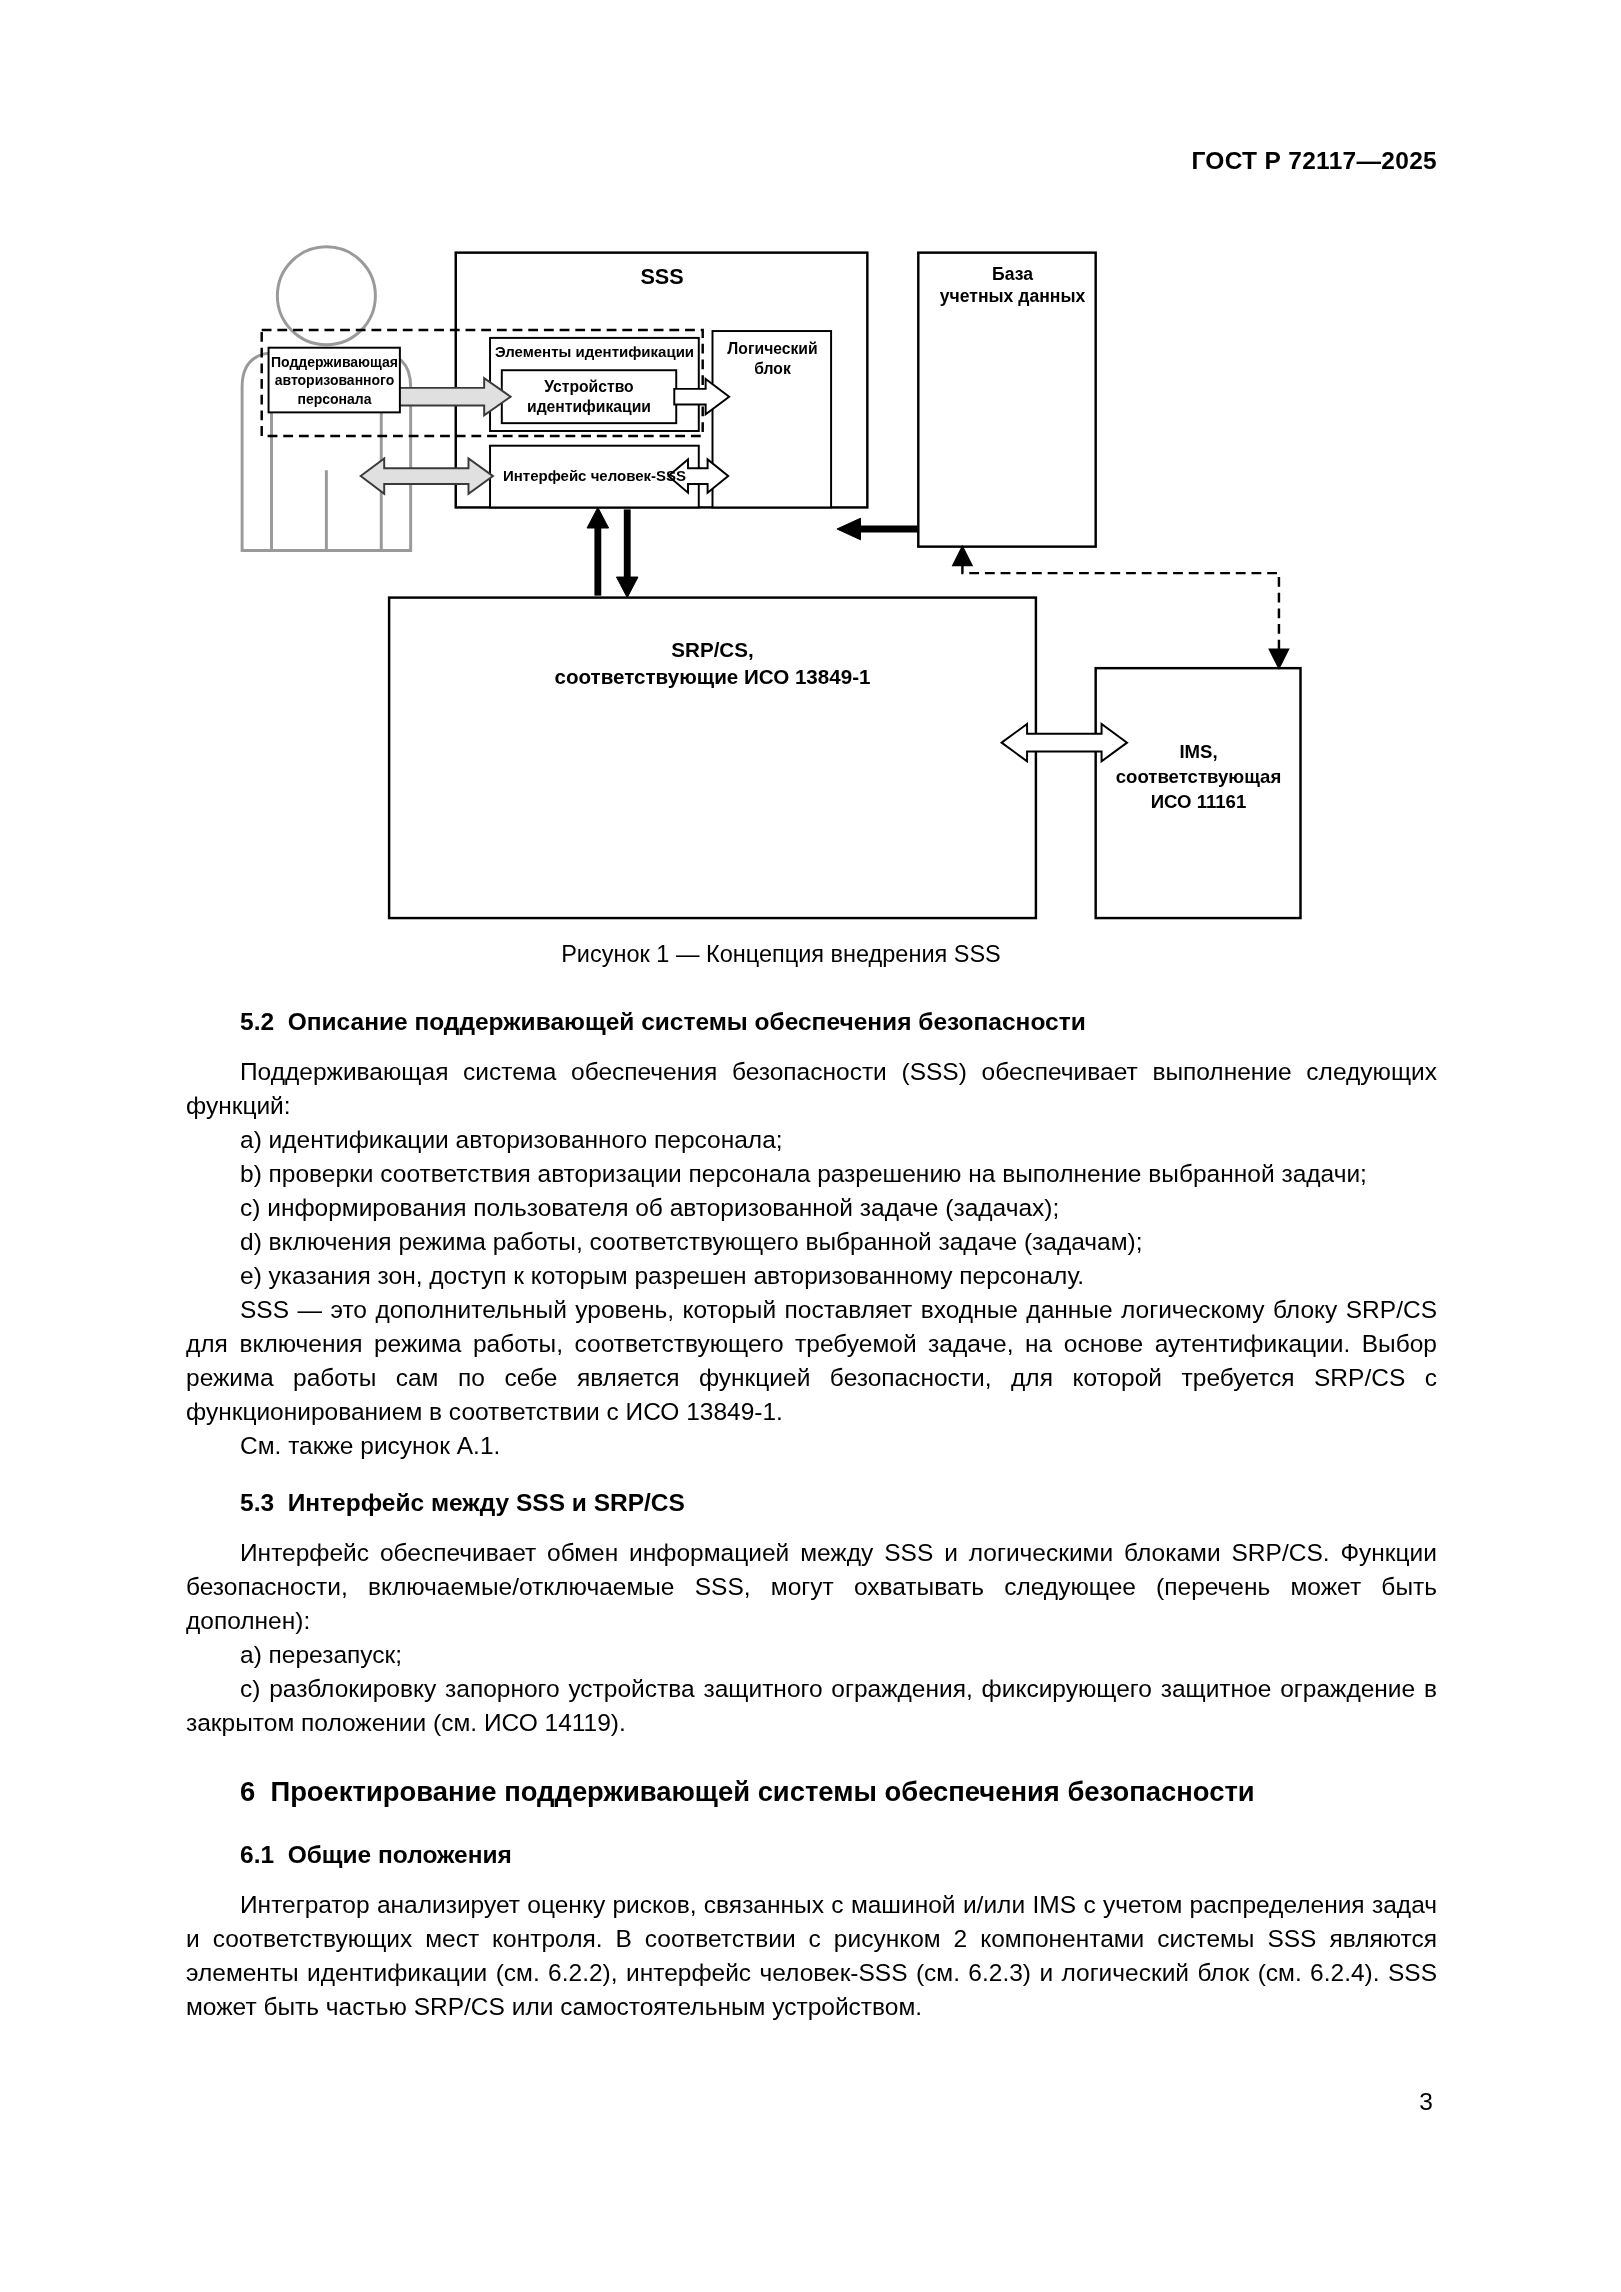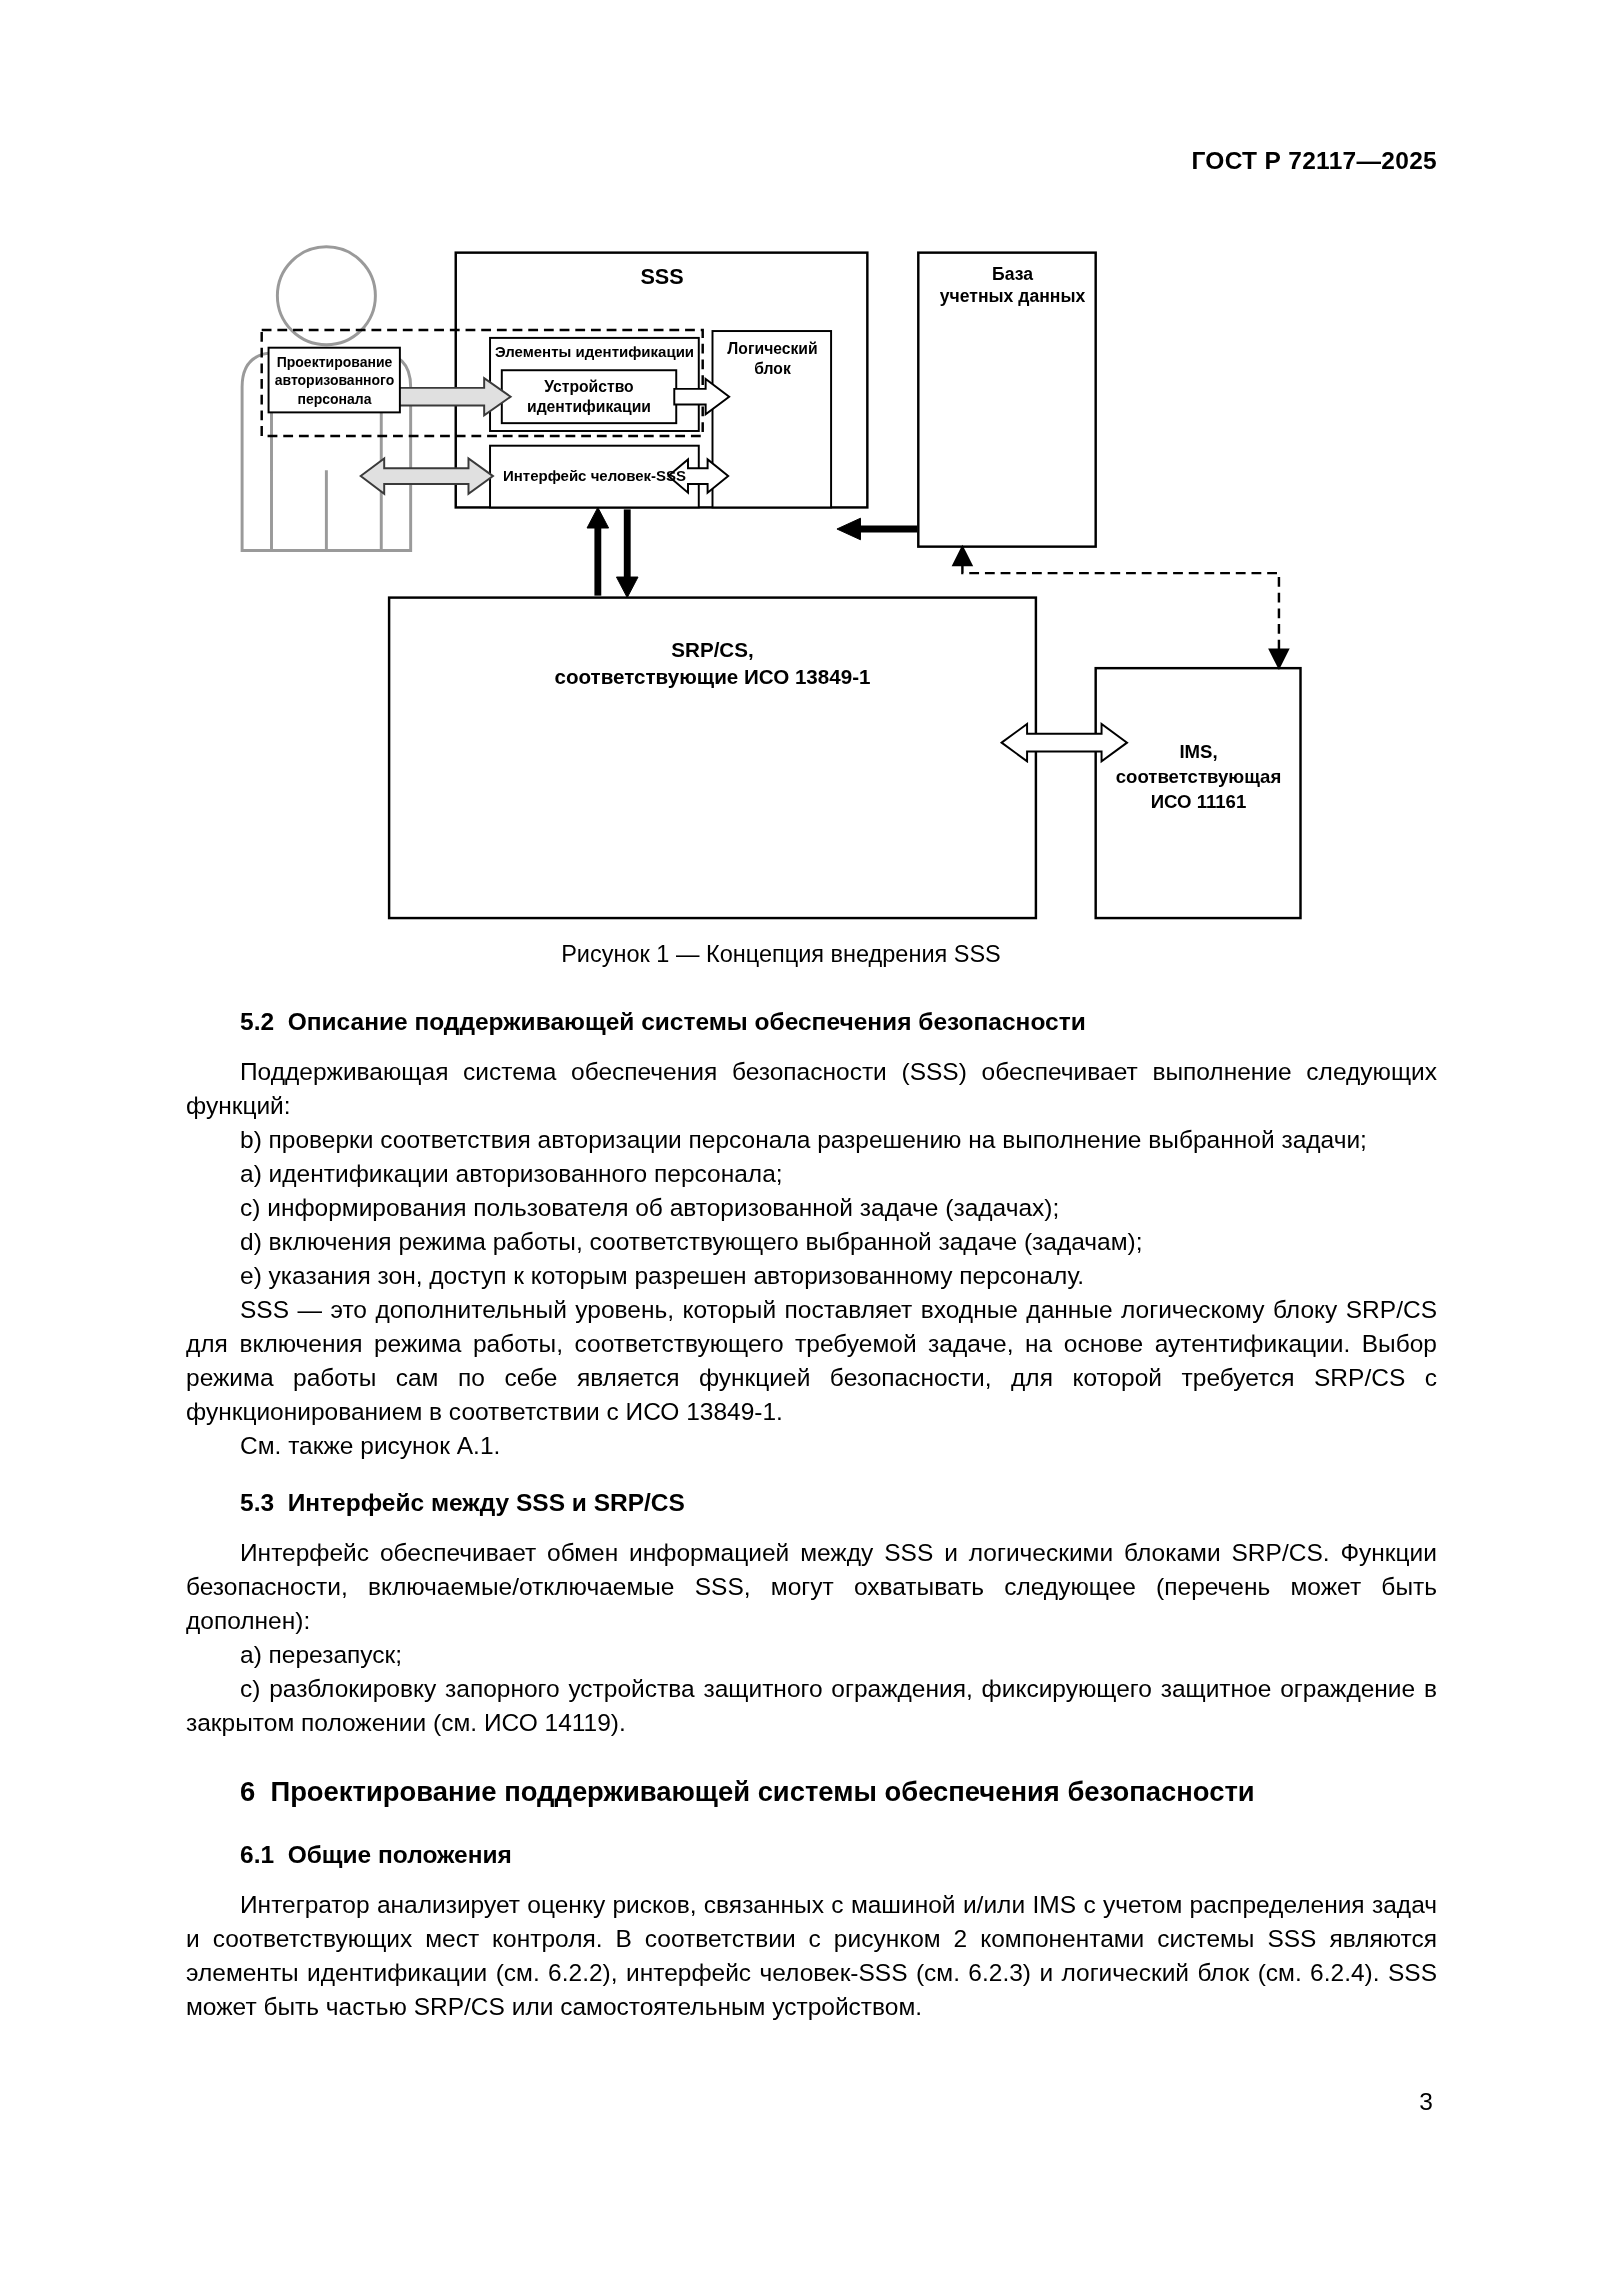--- a/index.html
+++ b/index.html
@@ -110,21 +110,21 @@
 
       <polygon fill="#ffffff" stroke="#000000" stroke-width="2" points="1022,518 1048,499 1048,509 1124,509 1124,499 1150,518 1124,537 1124,527 1048,527 1048,537"></polygon>
     </svg>
 
     <div class="dlabel sss-label">SSS</div>
     <div class="dlabel db-label">
       <div>База</div>
       <div>учетных данных</div>
     </div>
     <div class="dlabel ident-label">
-      <div>Проектирование</div>
+      <div>Поддерживающая</div>
       <div>авторизованного</div>
       <div>персонала</div>
     </div>
     <div class="dlabel elements-label">Элементы идентификации</div>
     <div class="dlabel device-label">
       <div>Устройство</div>
       <div>идентификации</div>
     </div>
     <div class="dlabel logic-label">
       <div>Логический</div>
@@ -140,22 +140,22 @@
       <div>соответствующая</div>
       <div>ИСО 11161</div>
     </div>
   </div>
 
   <div class="caption">Рисунок 1 — Концепция внедрения SSS</div>
 
   <div class="content">
     <h2 class="h-sub h-52">5.2  Описание поддерживающей системы обеспечения безопасности</h2>
     <p>Поддерживающая система обеспечения безопасности (SSS) обеспечивает выполнение следующих функций:</p>
+    <p class="li">a) идентификации авторизованного персонала;</p>
     <p class="li">b) проверки соответствия авторизации персонала разрешению на выполнение выбранной задачи;</p>
-    <p class="li">a) идентификации авторизованного персонала;</p>
     <p class="li">c) информирования пользователя об авторизованной задаче (задачах);</p>
     <p class="li">d) включения режима работы, соответствующего выбранной задаче (задачам);</p>
     <p class="li">e) указания зон, доступ к которым разрешен авторизованному персоналу.</p>
     <p>SSS — это дополнительный уровень, который поставляет входные данные логическому блоку SRP/CS для включения режима работы, соответствующего требуемой задаче, на основе аутентификации. Выбор режима работы сам по себе является функцией безопасности, для которой требуется SRP/CS с функционированием в соответствии с ИСО 13849-1.</p>
     <p>См. также рисунок А.1.</p>
 
     <h2 class="h-sub h-53">5.3  Интерфейс между SSS и SRP/CS</h2>
     <p>Интерфейс обеспечивает обмен информацией между SSS и логическими блоками SRP/CS. Функции безопасности, включаемые/отключаемые SSS, могут охватывать следующее (перечень может быть дополнен):</p>
     <p class="li">a) перезапуск;</p>
     <p class="li">c) разблокировку запорного устройства защитного ограждения, фиксирующего защитное ограждение в закрытом положении (см. ИСО 14119).</p>

